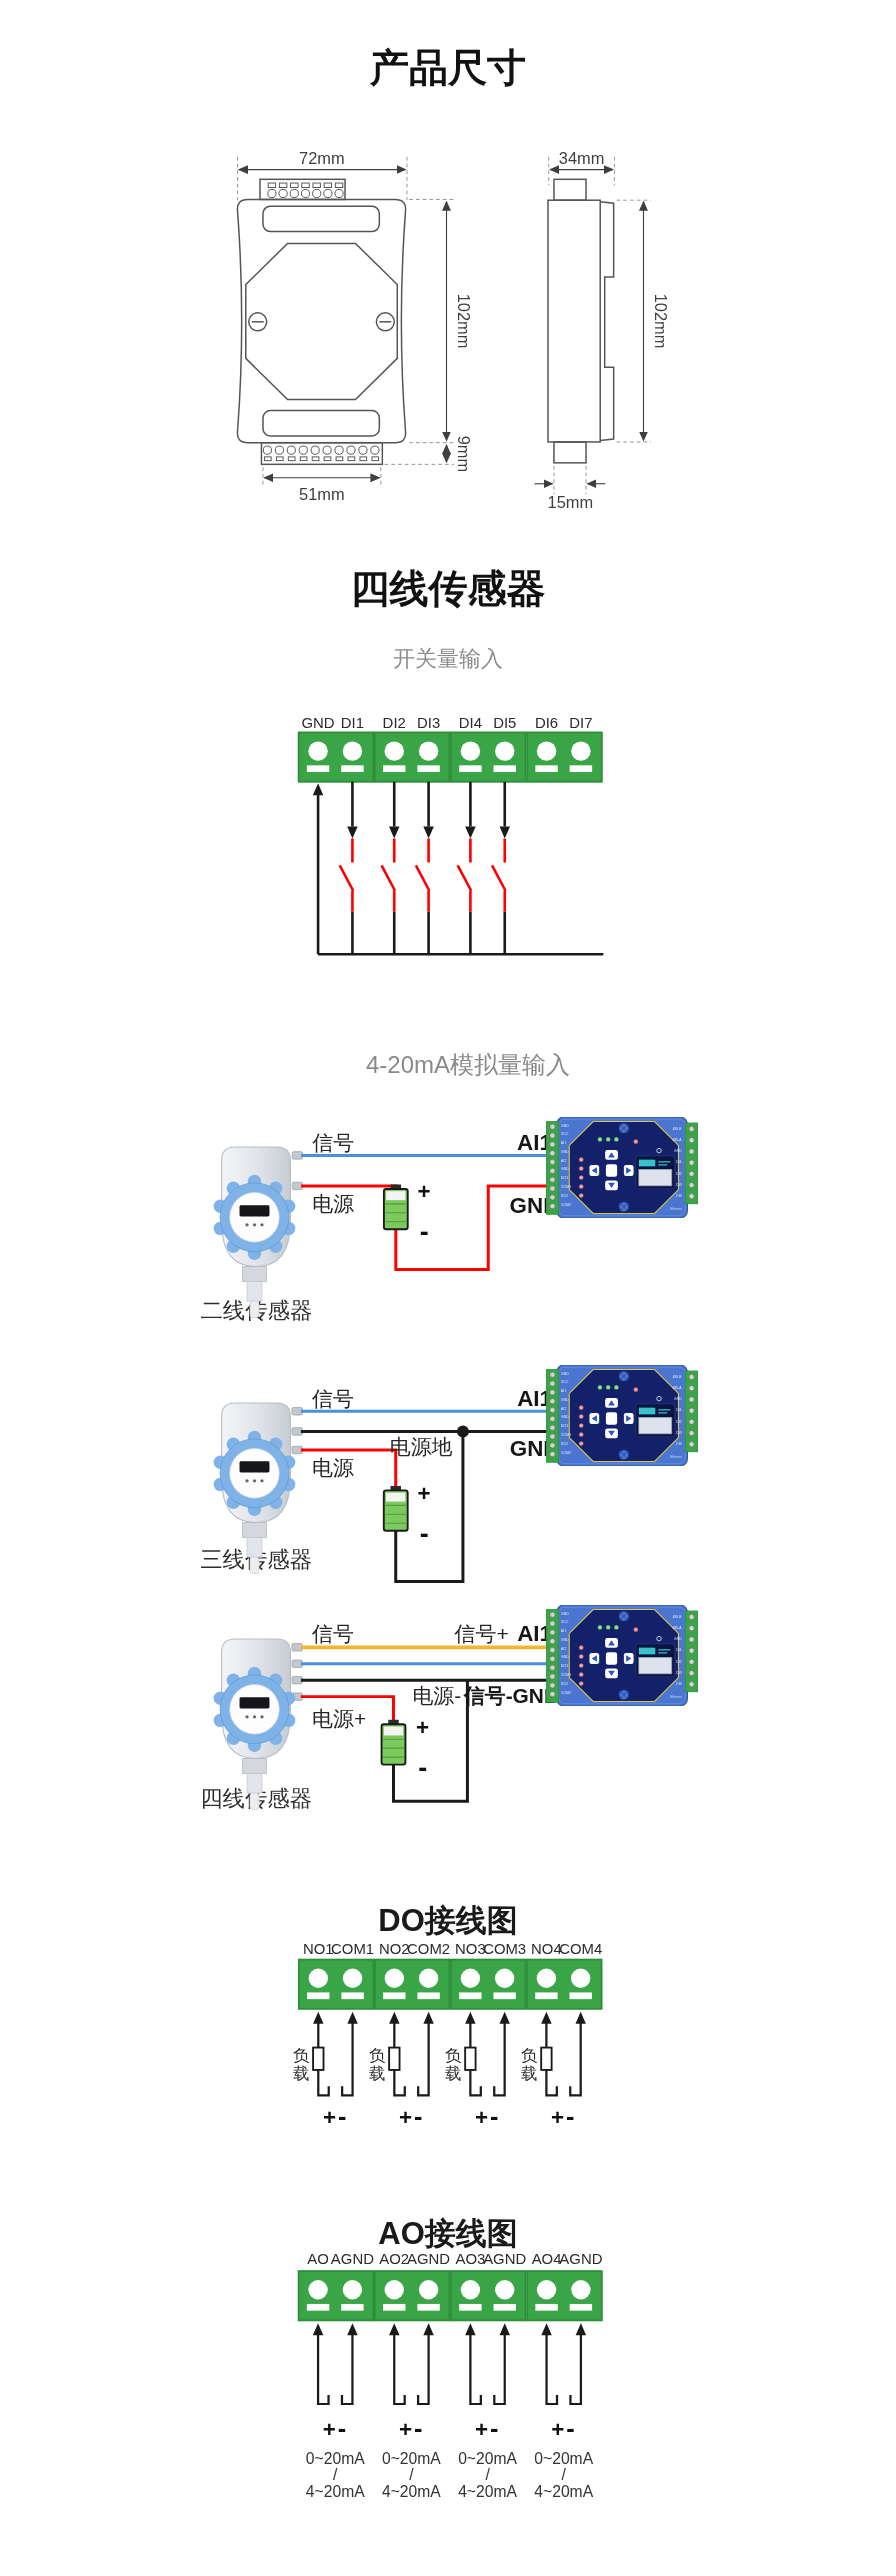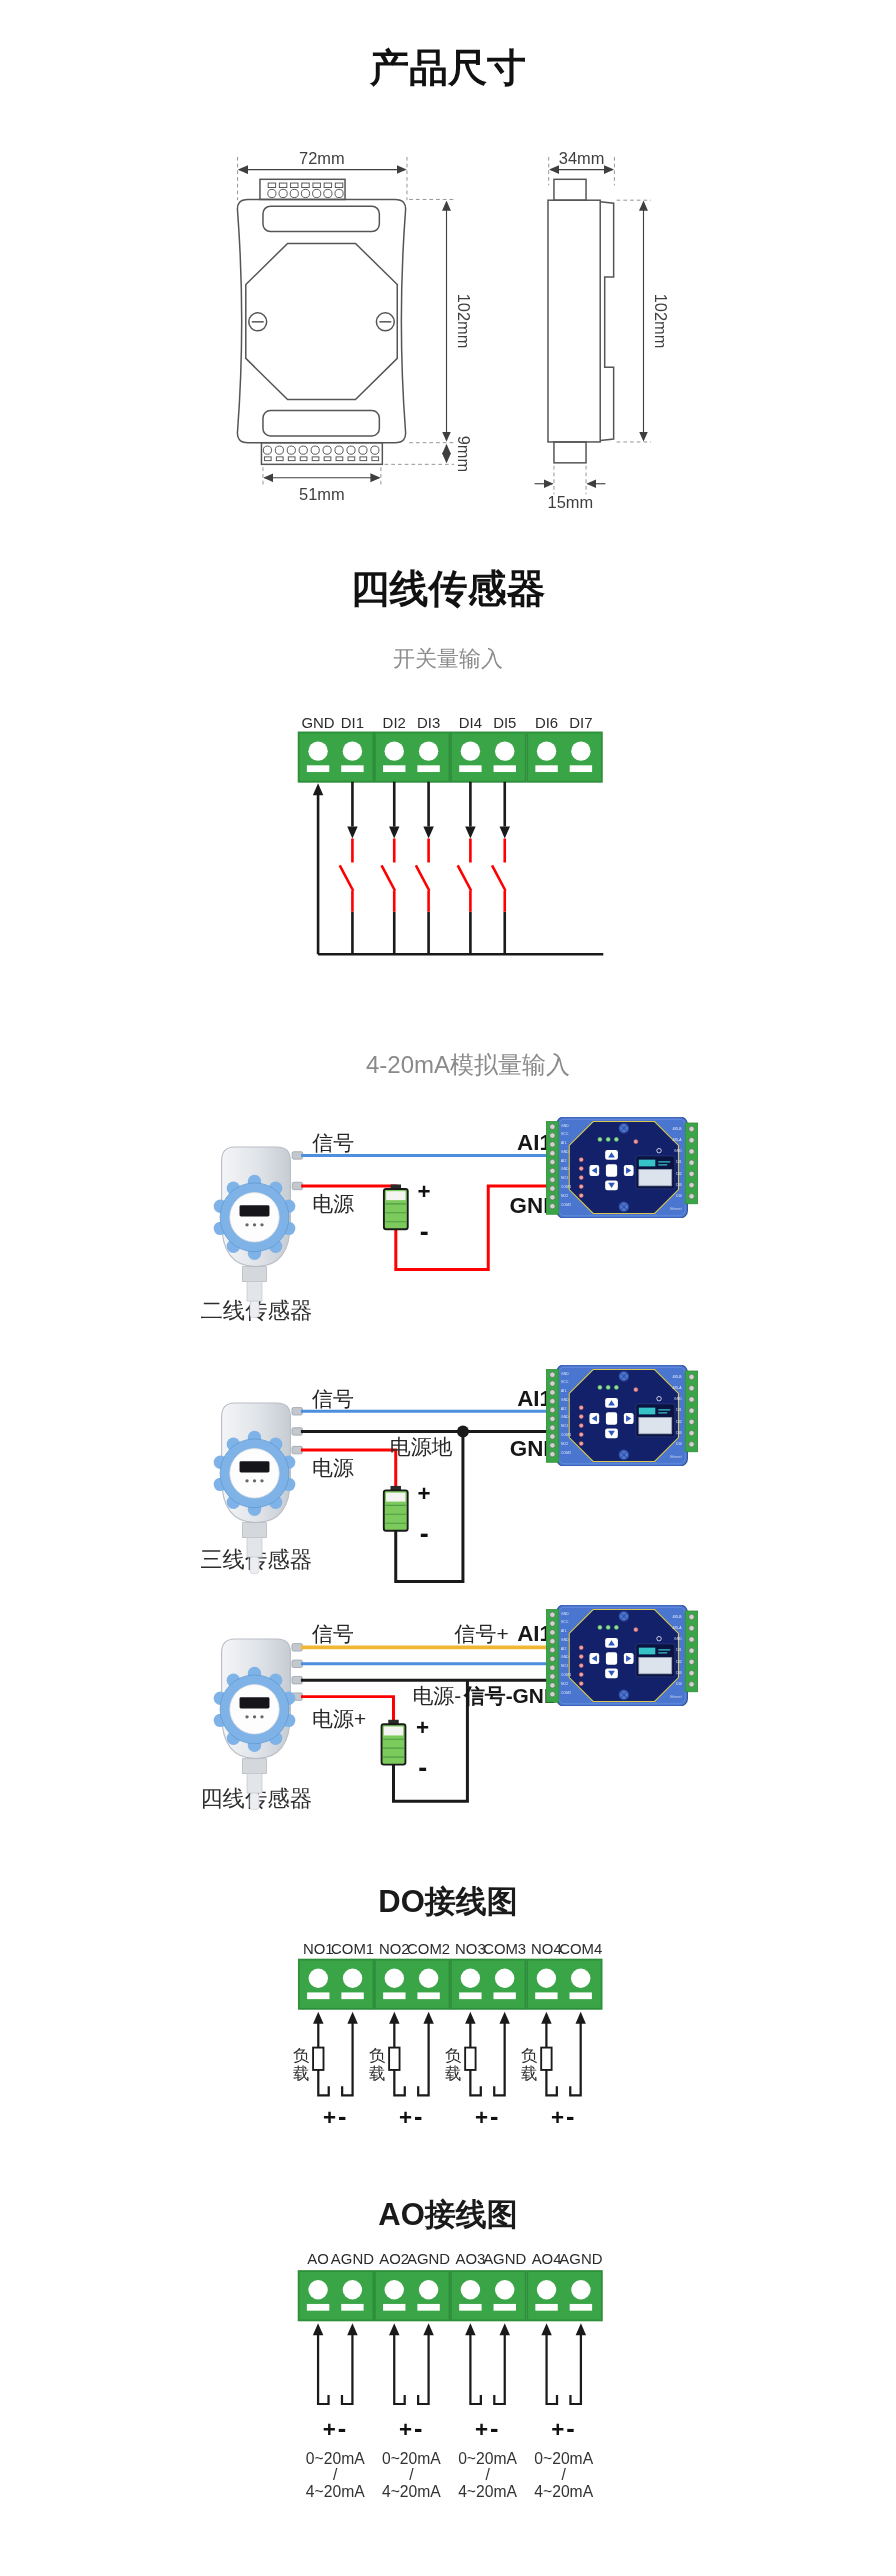--- a/index.html
+++ b/index.html
@@ -1,20 +1,20 @@
 <!DOCTYPE html>
 <html style="font-size:12px"><head>
 <meta charset="utf-8">
 <style>
   html,body{margin:0;padding:0;background:#fff;}
   #page{position:relative;width:896px;height:2576px;background:#ffffff;overflow:hidden;
         font-family:"Liberation Sans","DejaVu Sans",sans-serif;color:#222;}
   .hdr{position:absolute;left:0;width:896px;text-align:center;margin:0;}
   .h-big{font-size:39px;font-weight:700;color:#111;}
-  .h-mid{font-size:31px;font-weight:600;color:#1a1a1a;}
+  .h-mid{font-size:31px;font-weight:600;color:#1a1a1a;margin-top:19px;}
   .h-sub{font-size:22px;font-weight:400;color:#8c8c8c;}
   .h-sub2{font-size:24px;font-weight:400;color:#8a8a8a;padding-left:20px;}
   .abs{position:absolute;}
   svg{display:block;}
   svg text{font-family:"Liberation Sans","DejaVu Sans",sans-serif;}
   .dimtxt{font-size:22px;fill:#3f3f3f;}
   .termlbl{font-size:20px;font-weight:500;fill:#2b2b2b;}
   .wirelbl{font-size:28px;font-weight:500;fill:#262626;}
   .portlbl{font-size:30px;font-weight:600;fill:#161616;}
   .sign{font-size:30px;font-weight:700;fill:#111;}

